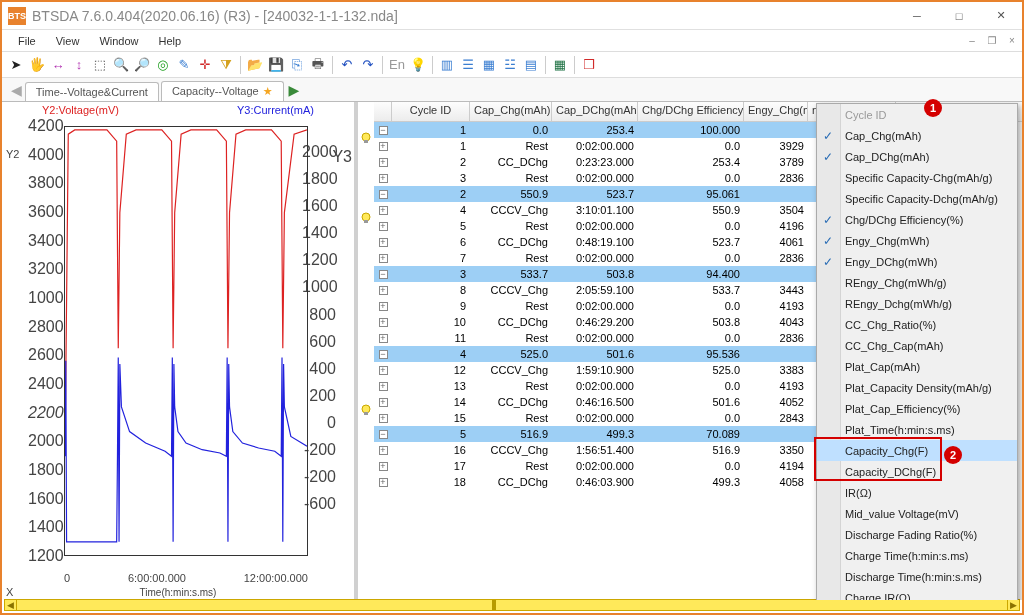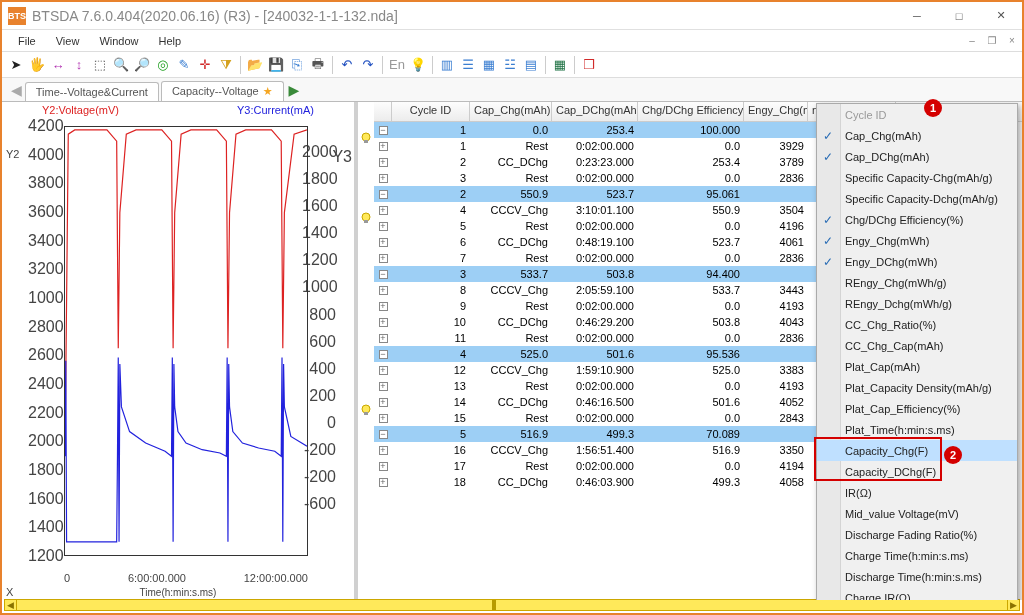--- a/index.html
+++ b/index.html
@@ -162,21 +162,21 @@
         <div class="ytick" style="top: 0%; text-align: right;">4200</div>
         <div class="ytick" style="top: 6.66667%; text-align: left;">4000</div>
         <div class="ytick" style="top: 13.3333%; ">3800</div>
         <div class="ytick" style="top: 20%; text-align: right;">3600</div>
         <div class="ytick" style="top: 26.6667%; text-align: right;">3400</div>
         <div class="ytick" style="top: 33.3333%; text-align: right;">3200</div>
         <div class="ytick" style="top: 40%; text-align: right;">1000</div>
         <div class="ytick" style="top: 46.6667%; text-align: right;">2800</div>
         <div class="ytick" style="top: 53.3333%; text-align: right;">2600</div>
         <div class="ytick" style="top: 60%; text-align: right;">2400</div>
-        <div class="ytick" style="top: 66.6667%; text-align: right;">2200</div>
+        <div class="ytick" style="top: 66.6667%; text-align: right; font-style: italic;">2200</div>
         <div class="ytick" style="top: 73.3333%; text-align: right;">2000</div>
         <div class="ytick" style="top: 80%; text-align: right;">1800</div>
         <div class="ytick" style="top: 86.6667%; text-align: right;">1600</div>
         <div class="ytick" style="top: 93.3333%; text-align: right;">1400</div>
         <div class="ytick" style="top: 100%; text-align: right;">1200</div>
       </div>
     <div class="y3-axis" id="y3axis">
         <div class="ytick" style="top: 6%;">2000</div>
         <div class="ytick" style="top: 12.3077%;">1800</div>
         <div class="ytick" style="top: 18.6154%;">1600</div>

